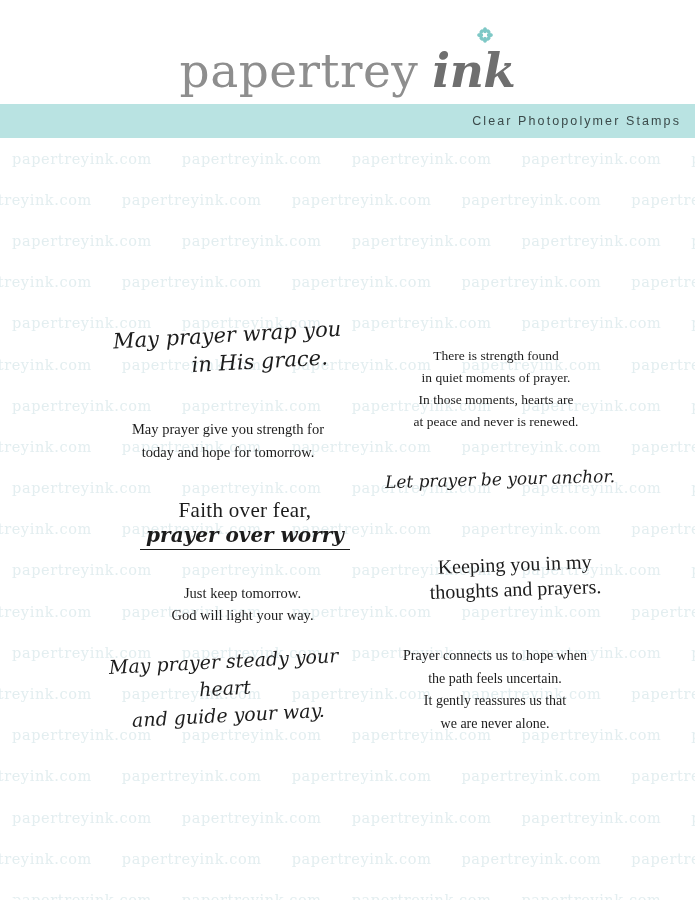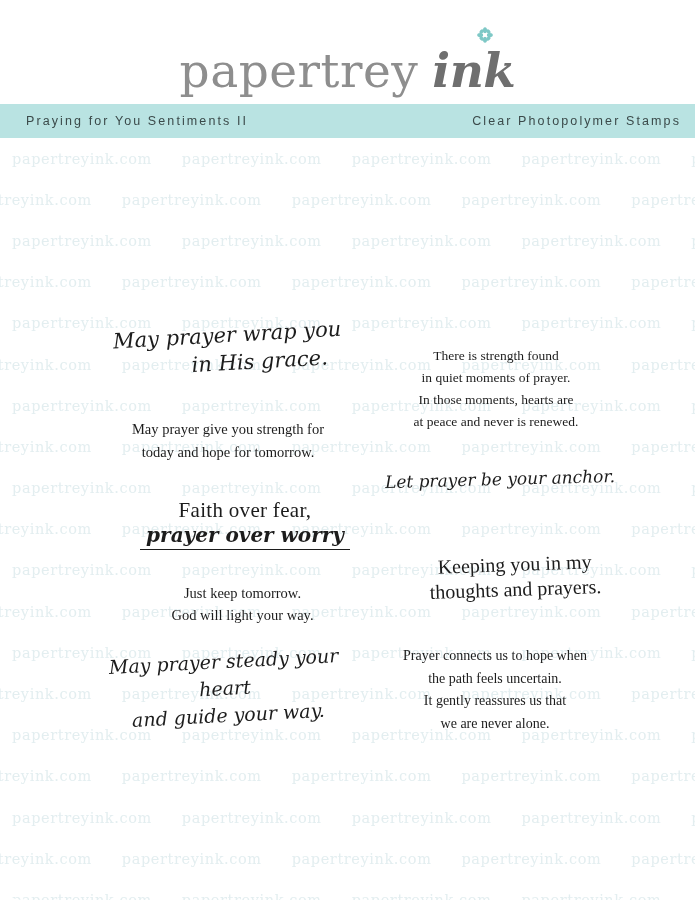--- a/index.html
+++ b/index.html
@@ -249,21 +249,20 @@
             <ellipse cx="11.4" cy="4.6" rx="2.5" ry="1.8" transform="rotate(45 11.4 4.6)"></ellipse>
             <ellipse cx="4.6" cy="11.4" rx="2.5" ry="1.8" transform="rotate(45 4.6 11.4)"></ellipse>
           </g>
           <circle cx="8" cy="8" r="1.7" fill="#ffffff"></circle>
         </svg>
       </span>
     </div>
   </div>
 
   <div class="band">
-    <span class="band-left">Praying for You Sentiments II</span>
     <span class="band-right">Clear Photopolymer Stamps</span>
   </div>
 
   <div class="watermarks" id="watermarks">
       <div class="wm-row" style="margin-left: 12px;">
         <span class="wm">papertreyink.com</span>
         <span class="wm">papertreyink.com</span>
         <span class="wm">papertreyink.com</span>
         <span class="wm">papertreyink.com</span>
         <span class="wm">papertreyink.com</span>

